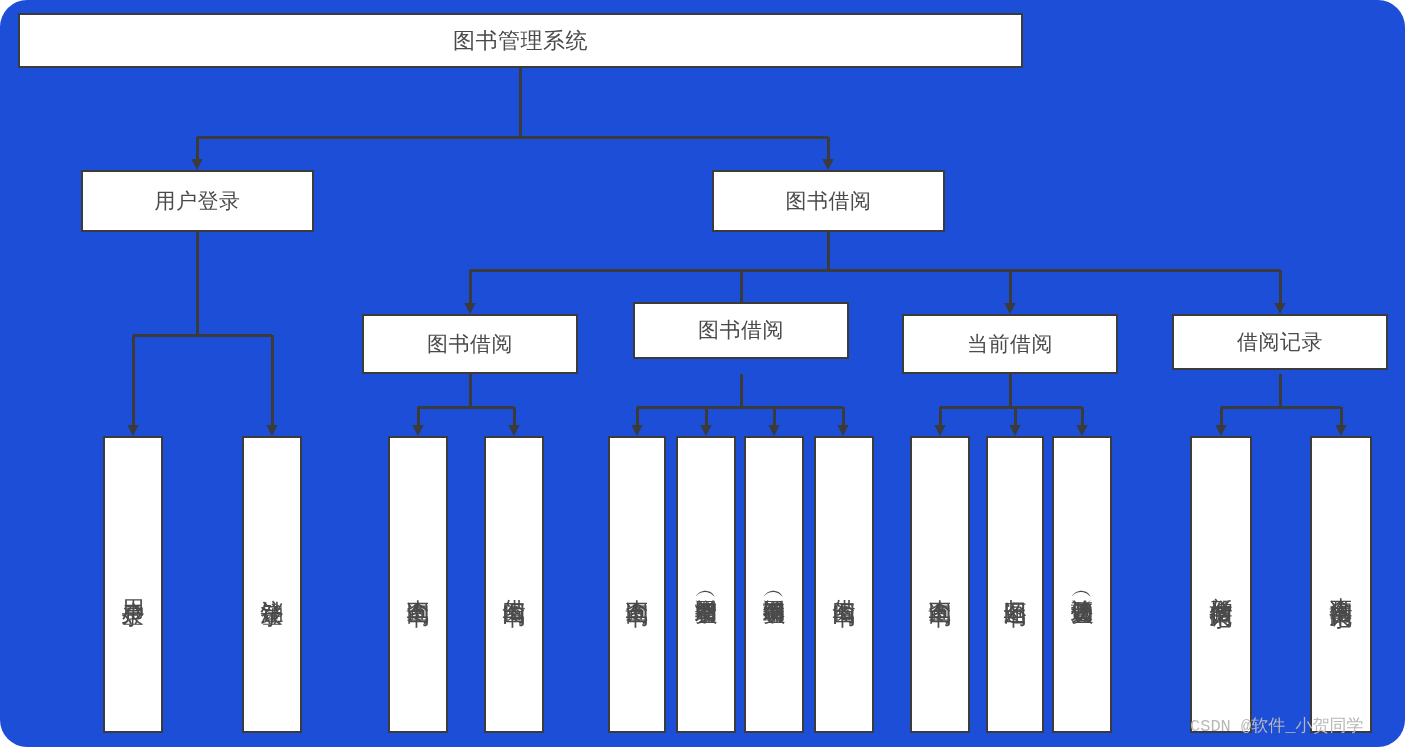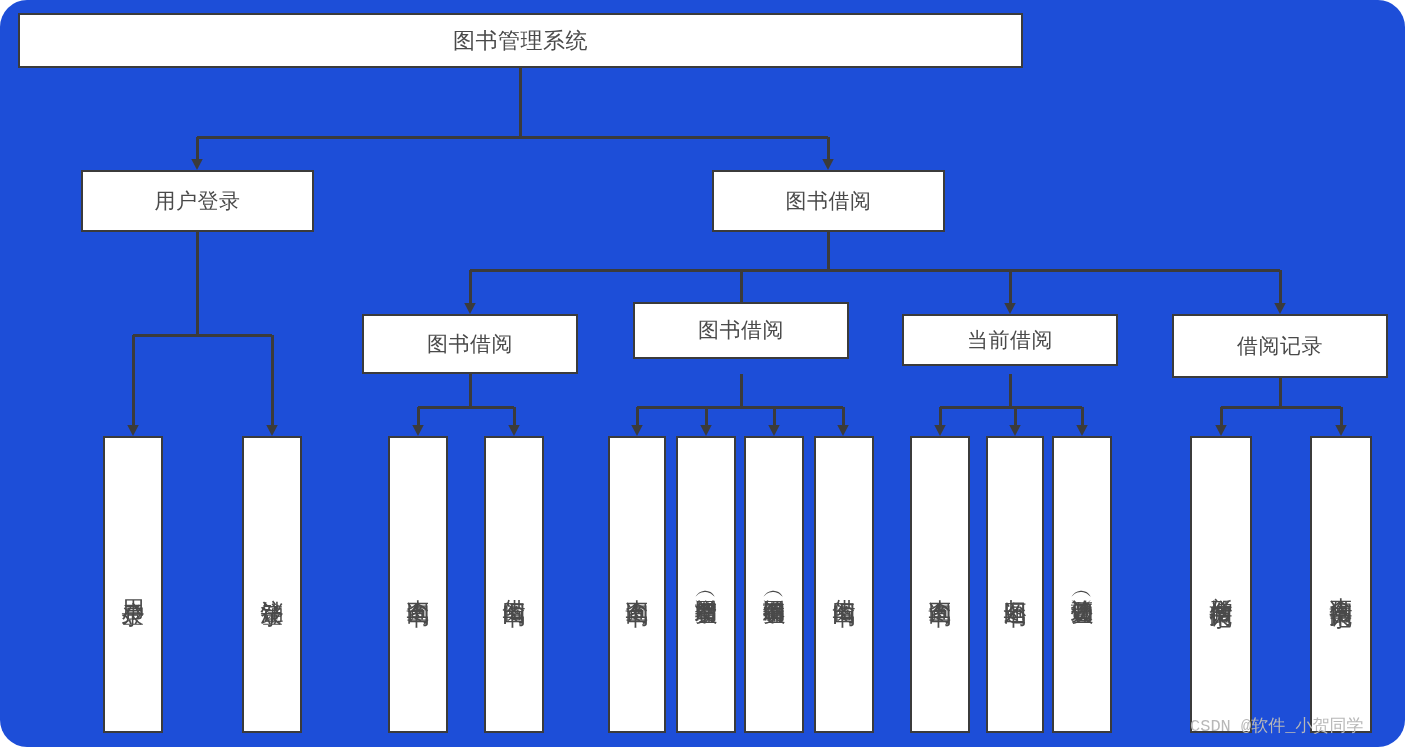--- a/index.html
+++ b/index.html
@@ -146,24 +146,24 @@
       </div>
       <div class="node-box horiz" style="left: 712px; top: 170px; width: 233px; height: 62px;">
         <span class="node-label">图书借阅</span>
       </div>
       <div class="node-box horiz" style="left: 362px; top: 314px; width: 216px; height: 60px;">
         <span class="node-label">图书借阅</span>
       </div>
       <div class="node-box horiz" style="left: 633px; top: 302px; width: 216px; height: 57px;">
         <span class="node-label">图书借阅</span>
       </div>
-      <div class="node-box horiz" style="left: 902px; top: 314px; width: 216px; height: 52px;">
+      <div class="node-box horiz" style="left: 902px; top: 314px; width: 216px; height: 60px;">
         <span class="node-label">当前借阅</span>
       </div>
-      <div class="node-box horiz" style="left: 1172px; top: 314px; width: 216px; height: 64px;">
+      <div class="node-box horiz" style="left: 1172px; top: 314px; width: 216px; height: 56px;">
         <span class="node-label">借阅记录</span>
       </div>
       <div class="node-box vert" style="left: 103px; top: 436px; width: 60px; height: 297px;">
         <span class="node-label">用户登录</span>
       </div>
       <div class="node-box vert" style="left: 242px; top: 436px; width: 60px; height: 297px;">
         <span class="node-label">注销登录</span>
       </div>
       <div class="node-box vert" style="left: 388px; top: 436px; width: 60px; height: 297px;">
         <span class="node-label">查询图书</span>

